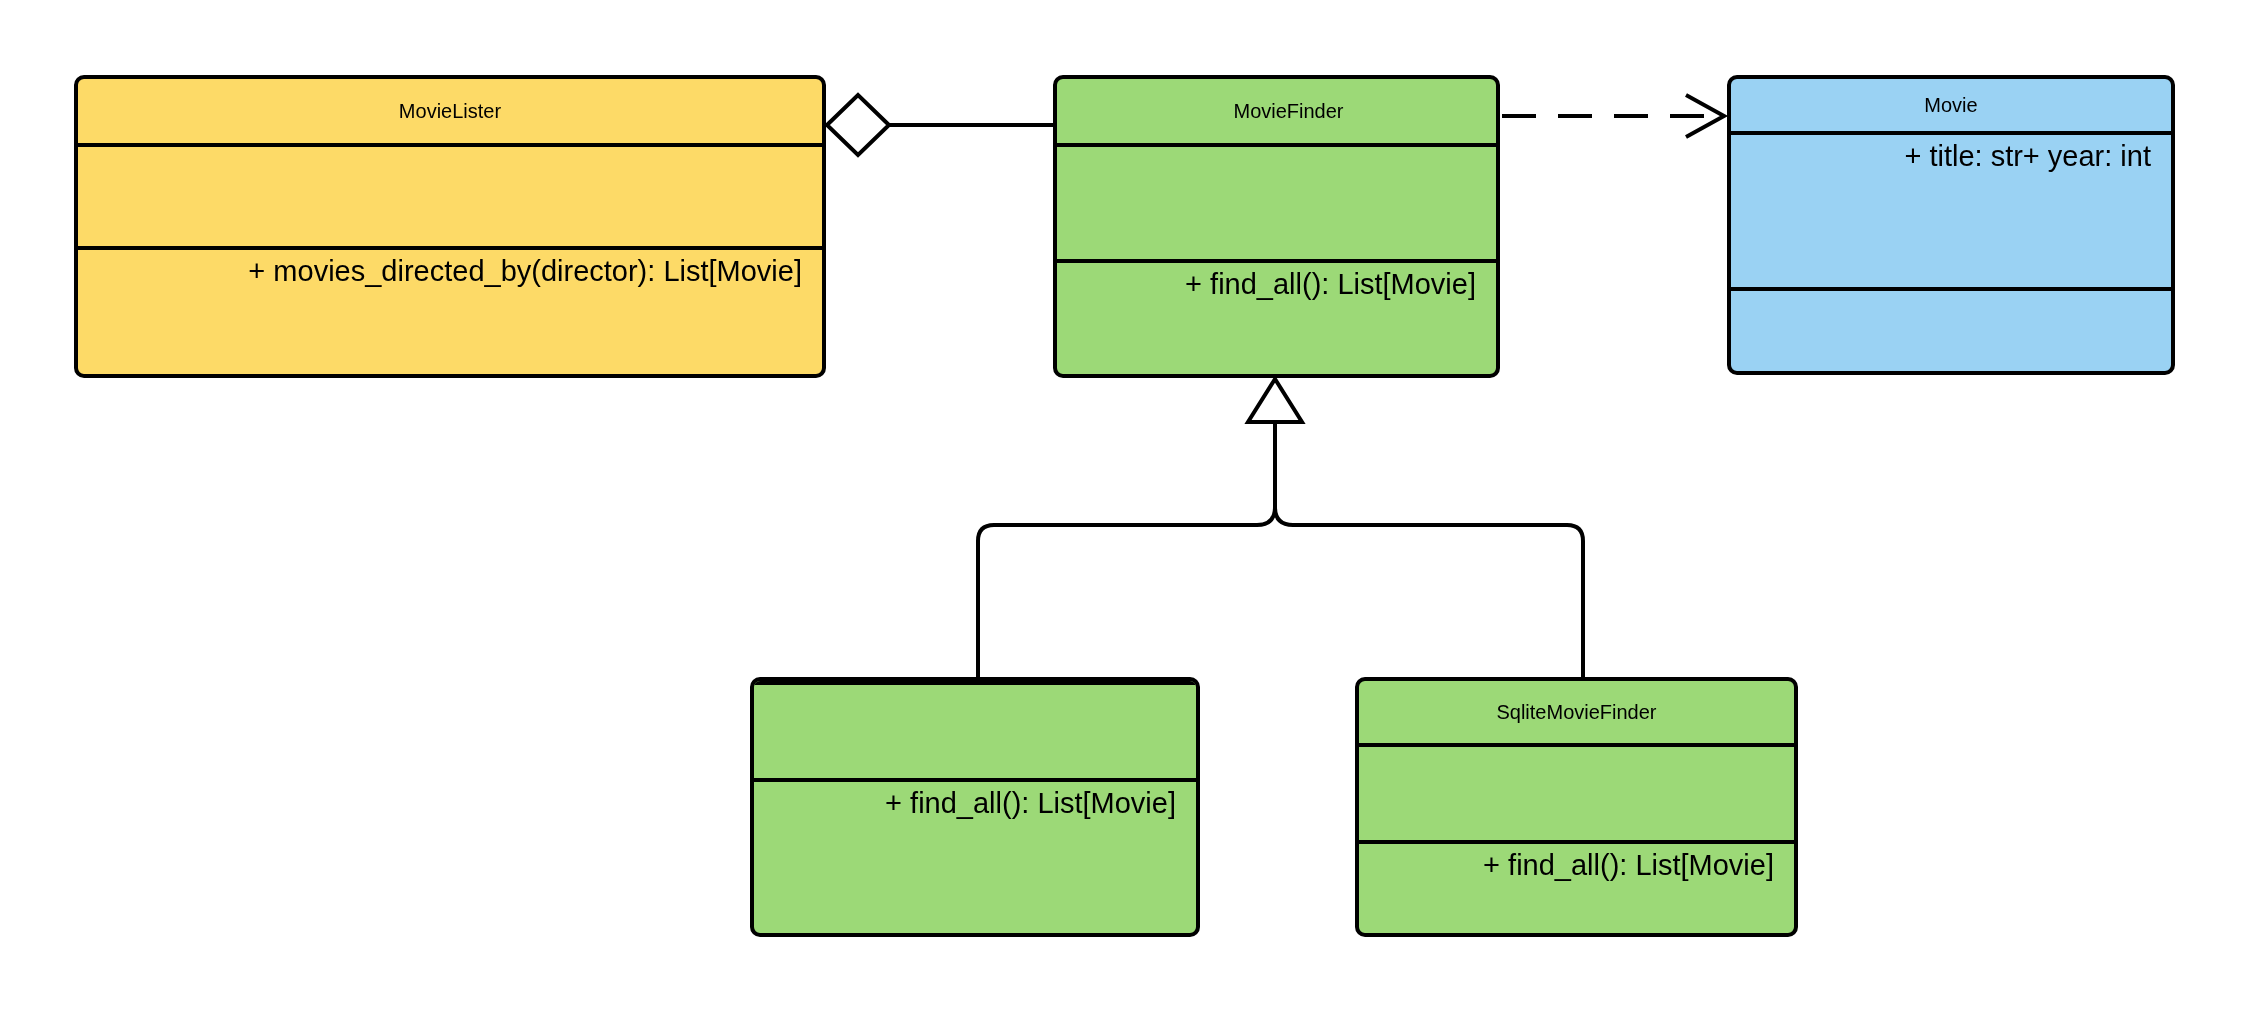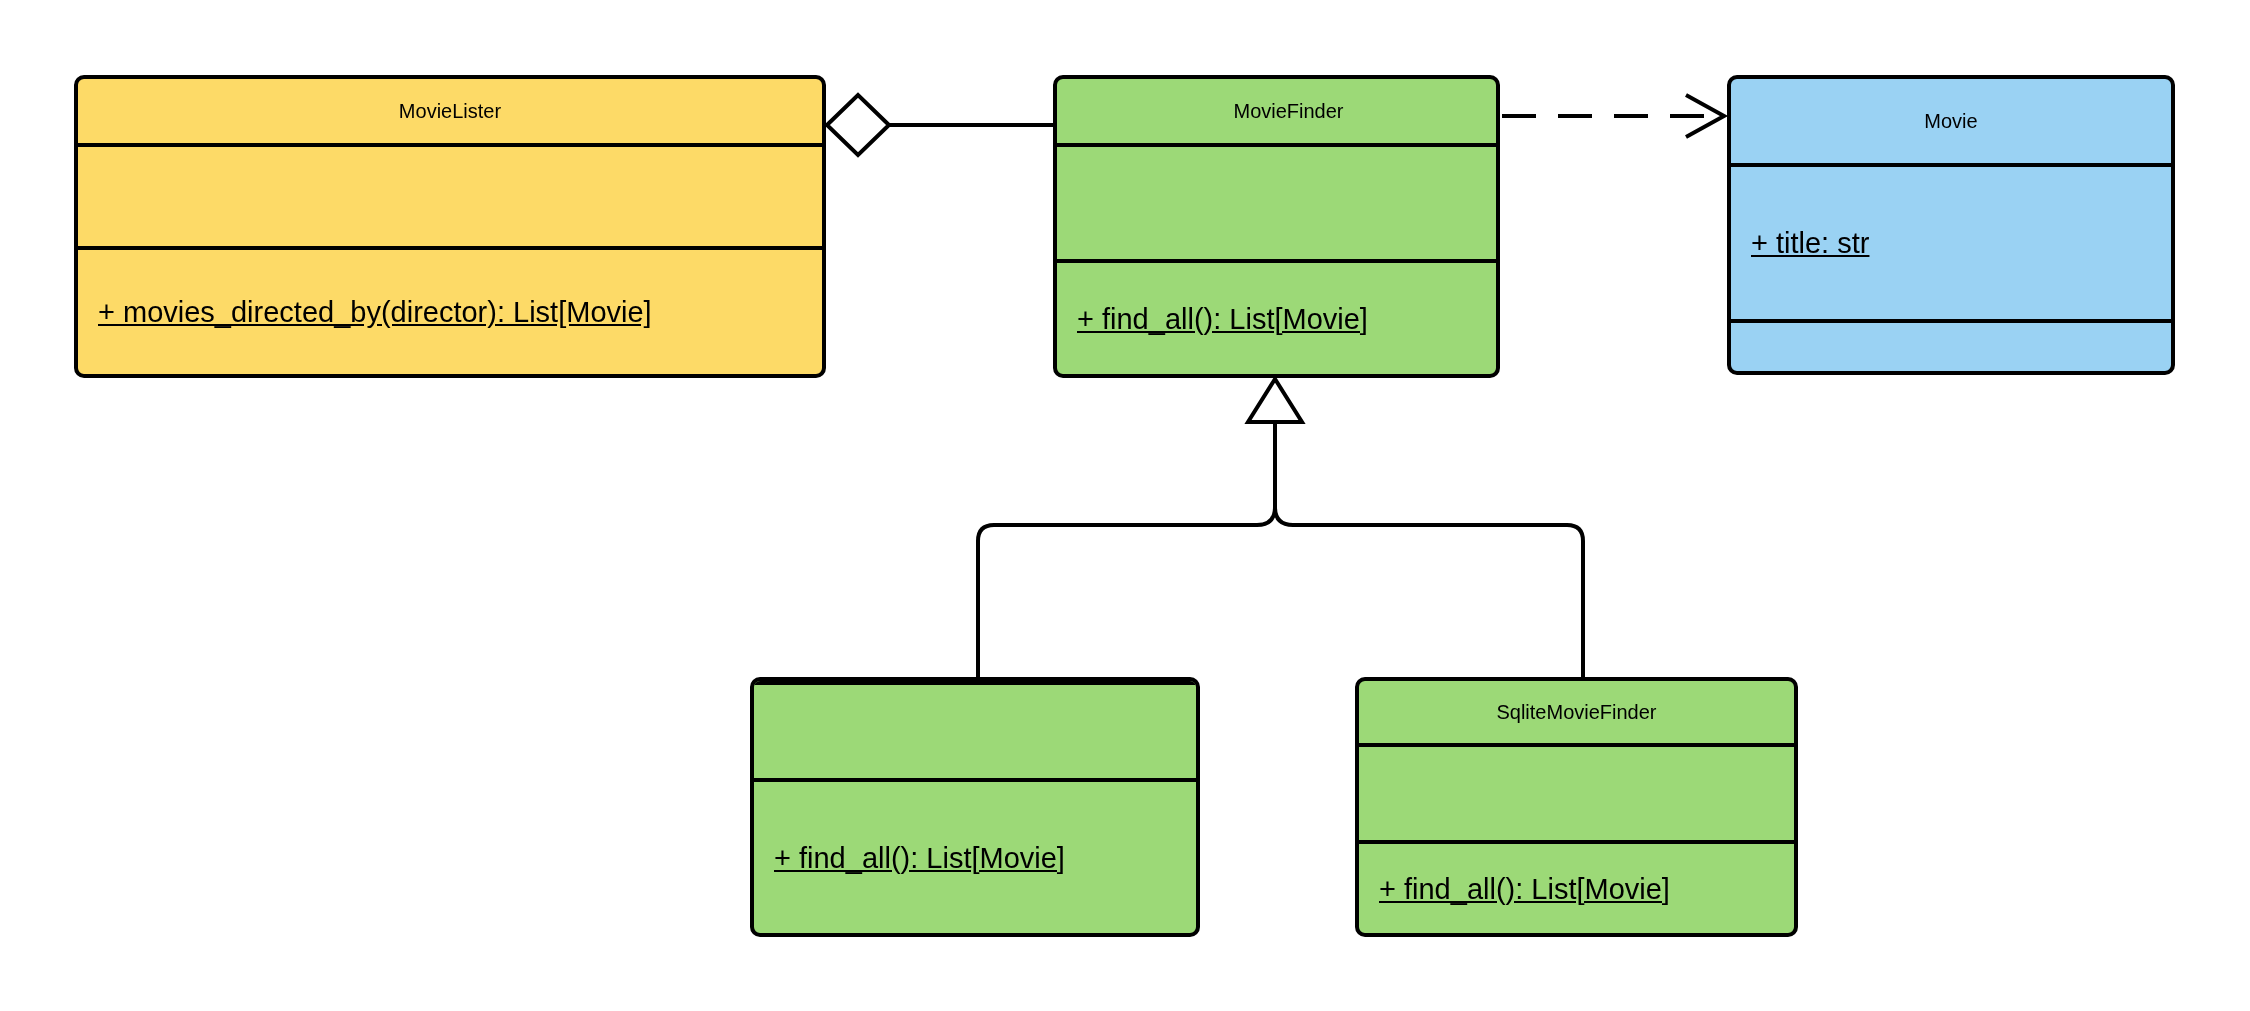--- a/index.html
+++ b/index.html
@@ -36,41 +36,40 @@
     display: flex;
     align-items: center;
     justify-content: center;
     font-size: 20px;
     flex: 0 0 auto;
   }
   .class-section {
     border-top: 4px solid #000000;
     box-sizing: border-box;
     display: flex;
-    flex-direction: column;
-    justify-content: center;
+    flex-direction: row;
+    justify-content: flex-end;
     padding: 0 20px;
     flex: 0 0 auto;
-    text-decoration: underline;
   }
   .class-section.grow { flex: 1 1 auto; }
   .member-line {
     font-size: 29px;
     line-height: 42px;
     white-space: nowrap;
   }
   
   .box-movielister       { left: 74px;   top: 75px;  width: 752px; height: 303px; }
   .box-movielister .class-title   { height: 64px; }
   .box-movielister .sec-attrs     { height: 103px; }
   .box-moviefinder       { left: 1053px; top: 75px;  width: 447px; height: 303px; }
   .box-moviefinder .class-title   { height: 64px; padding-left: 24px; }
   .box-moviefinder .sec-attrs     { height: 116px; }
   .box-movie             { left: 1727px; top: 75px;  width: 448px; height: 300px; }
-  .box-movie .class-title         { height: 84px; }
+  .box-movie .class-title         { height: 52px; }
   .box-movie .sec-attrs           { height: 156px; }
   .box-csvmoviefinder    { left: 750px;  top: 677px; width: 450px; height: 260px; }
   .box-csvmoviefinder .class-title { height: 62px; }
   .box-csvmoviefinder .sec-attrs   { height: 97px; }
   .box-sqlitemoviefinder { left: 1355px; top: 677px; width: 443px; height: 260px; }
   .box-sqlitemoviefinder .class-title { height: 62px; }
   .box-sqlitemoviefinder .sec-attrs   { height: 97px; }
 </style>
 </head>
 <body>
@@ -112,20 +111,21 @@
     <div class="class-section sec-attrs"></div>
     <div class="class-section grow">
       <div class="member-line">+ find_all(): List[Movie]</div>
     </div>
   </div>
 
   <div class="class-box box-movie" style="background-color: rgb(154, 210, 243);">
     <div class="class-title">Movie</div>
     <div class="class-section sec-attrs">
       <div class="member-line">+ title: str</div>
+      <div class="member-line">+ year: int</div>
     </div>
     <div class="class-section grow"></div>
   </div>
 
   <div class="class-box box-csvmoviefinder" style="background-color: rgb(156, 217, 119);">
     <div class="class-section sec-attrs"></div>
     <div class="class-section grow">
       <div class="member-line">+ find_all(): List[Movie]</div>
     </div>
   </div>

